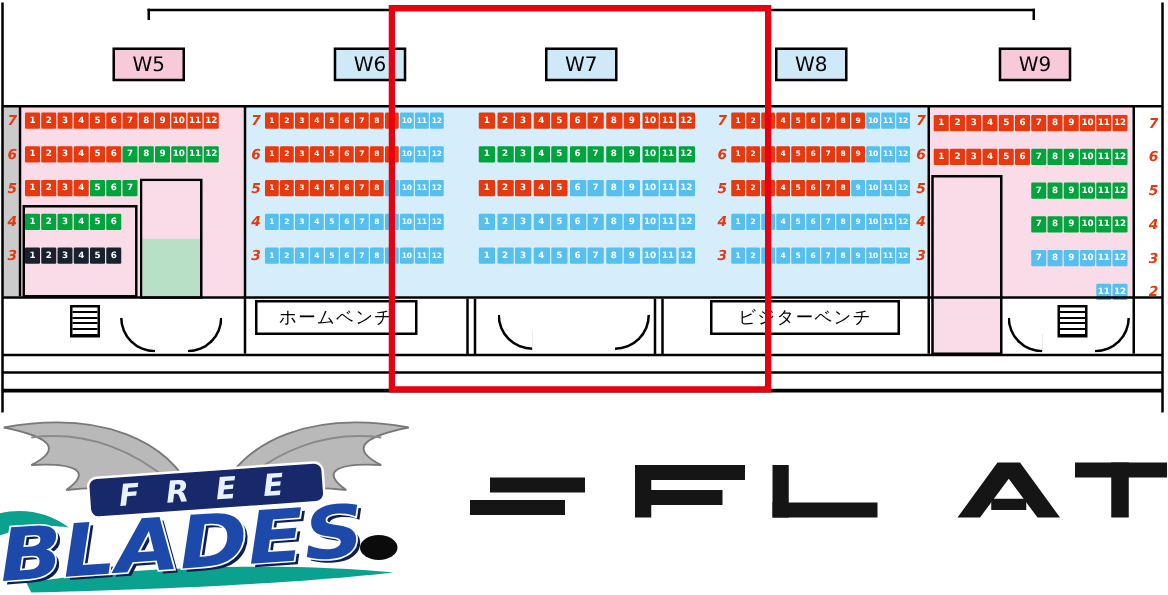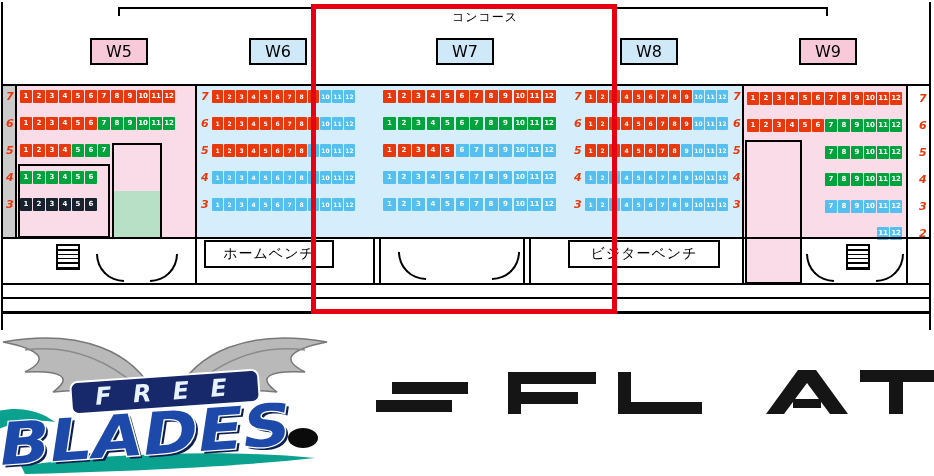--- a/index.html
+++ b/index.html
@@ -44,24 +44,23 @@
     letter-spacing:34px;color:#151515;white-space:nowrap}
 </style>
 </head>
 <body>
 
 <div class="canvas">
 
   <div class="hline" style="left:118px;top:7px;width:710px"></div>
   <div class="vline" style="left:118px;top:7px;height:9px"></div>
   <div class="vline" style="left:826px;top:7px;height:9px"></div>
-  <div class="concourse-label">コンコース</div>
 
   <div class="section-label pink" style="left:90px">W5</div>
-  <div class="section-label blue" style="left:249px">W6</div>
+  <div class="section-label blue" style="left:267px">W6</div>
   <div class="section-label blue" style="left:436px">W7</div>
   <div class="section-label blue" style="left:620px">W8</div>
   <div class="section-label pink" style="left:799px">W9</div>
 
   <div class="zone" style="left:2px;top:84px;width:13px;height:153px;background:var(--strip_gray,#cbcbcb)"></div>
   <div class="zone" style="left:15px;top:84px;width:180px;height:153px;background:var(--zone_pink,#fadce8)"></div>
   <div class="zone" style="left:195px;top:84px;width:547px;height:153px;background:var(--zone_blue,#d6eefb)"></div>
   <div class="zone" style="left:742px;top:84px;width:164px;height:153px;background:var(--zone_pink,#fadce8)"></div>
 
   <div class="struct" style="left:112px;top:143px;width:50px;height:96px">

